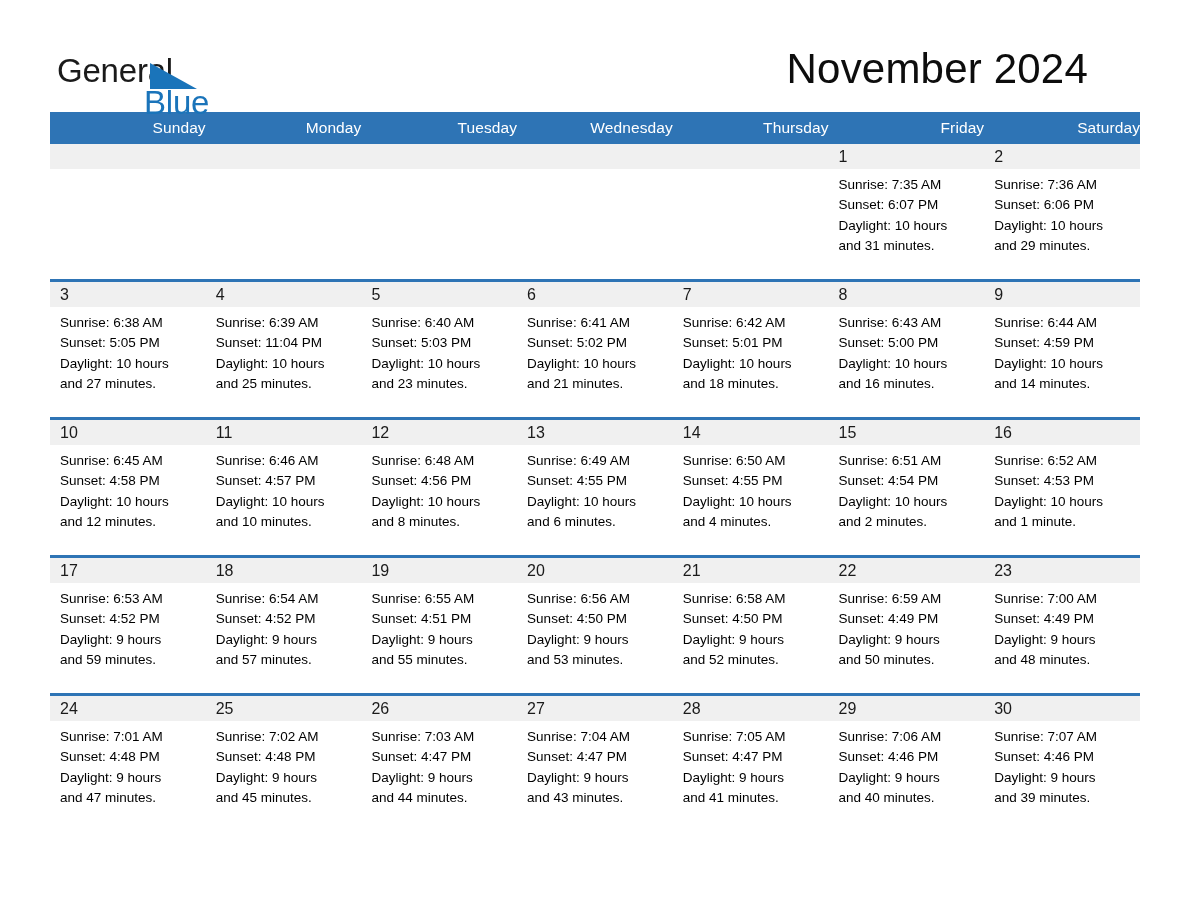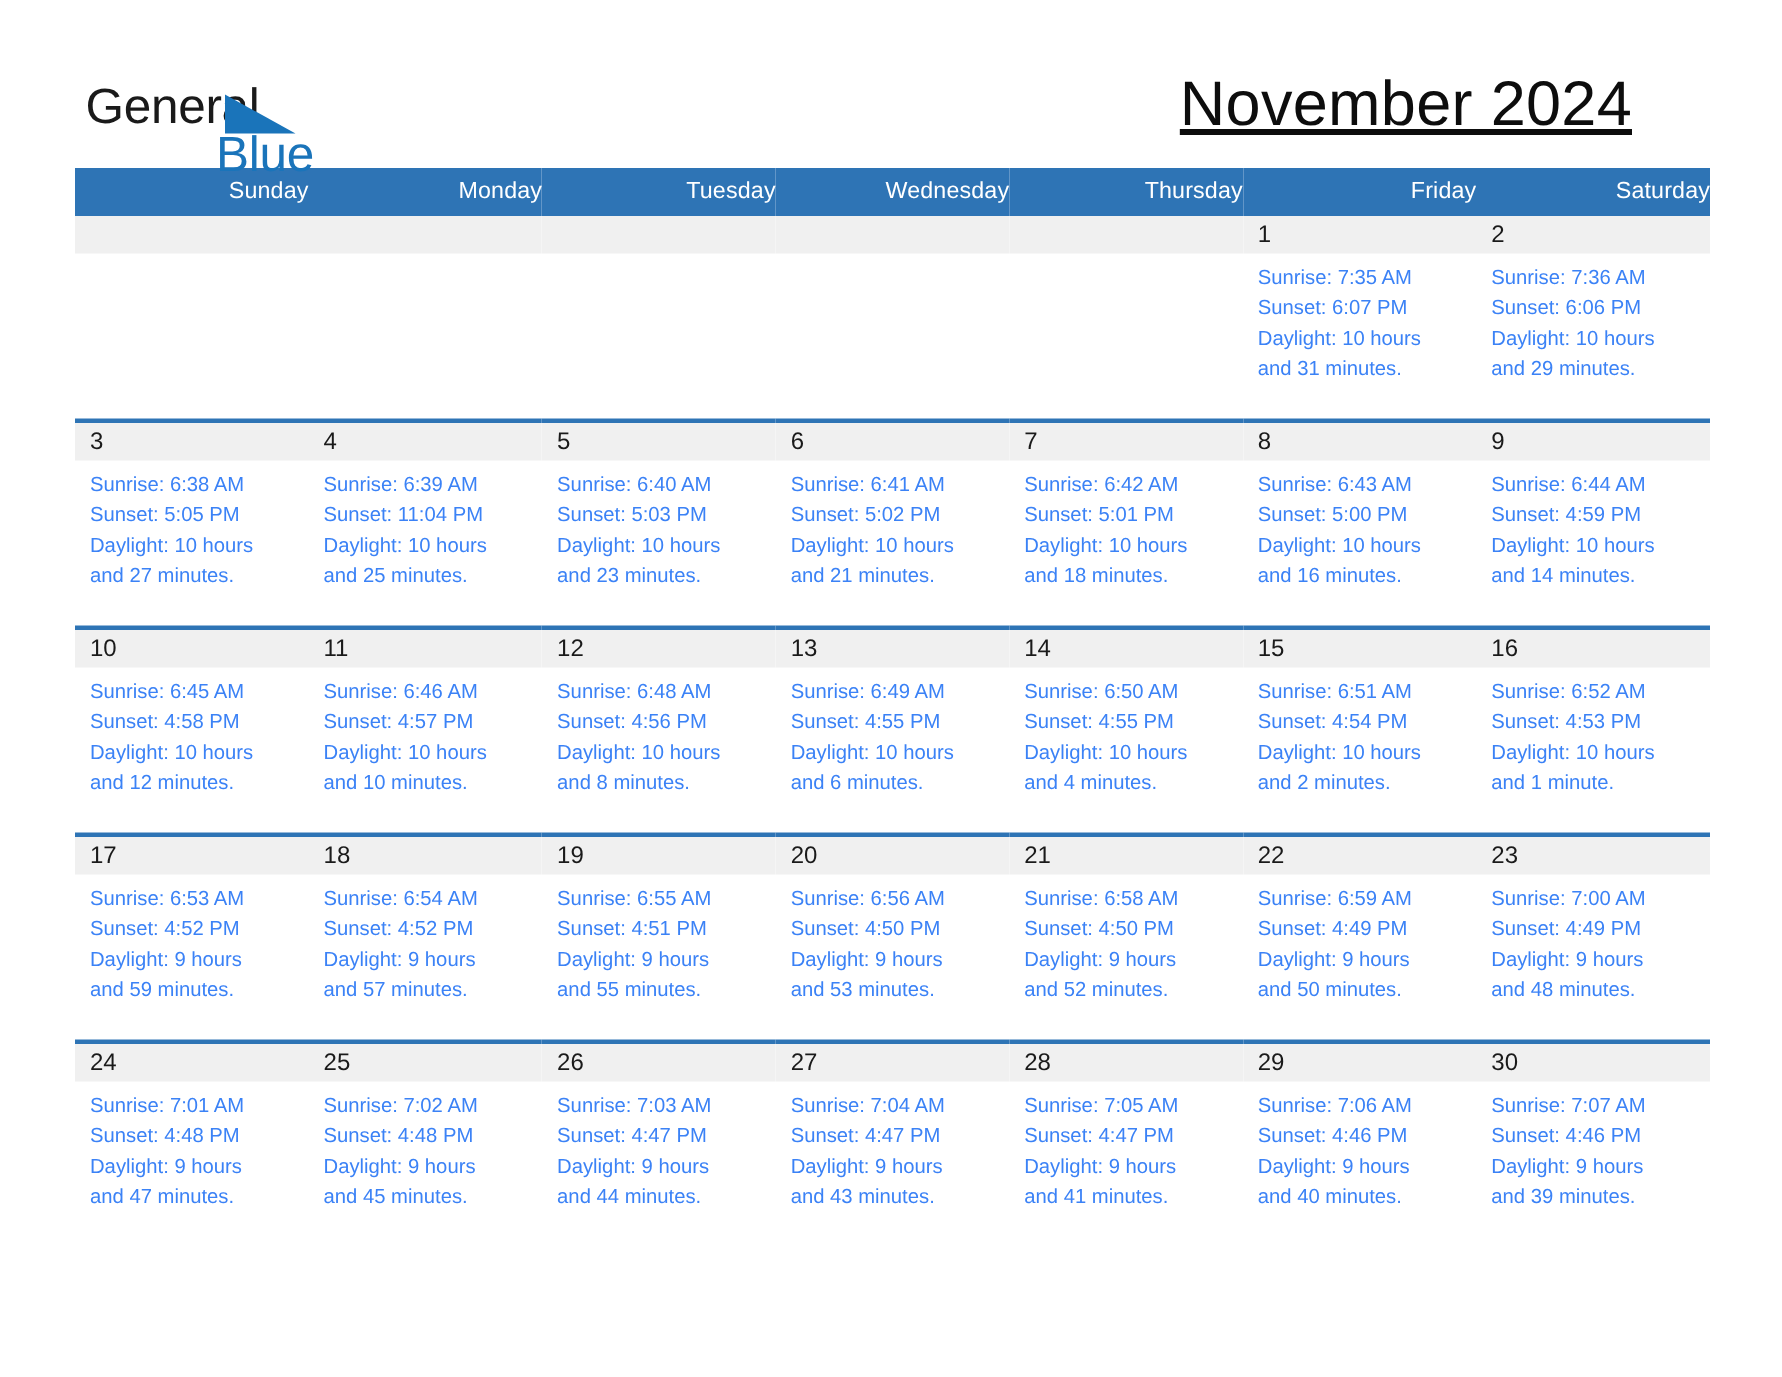--- a/index.html
+++ b/index.html
@@ -76,21 +76,20 @@
     flex: 1 1 auto;
     padding-top: 2px;
   }
   .month-title {
     font-size: 42px;
     line-height: 50px;
     font-weight: normal;
     color: #0d0d0d;
     margin: 0;
     letter-spacing: 0.2px;
-    text-decoration: underline;
   }
   .location-title {
     font-size: 25px;
     line-height: 34px;
     font-weight: normal;
     color: #0d0d0d;
     margin: 8px 0 0 0;
     letter-spacing: 0.1px;
   }
 
@@ -137,21 +136,21 @@
     color: #1a1a1a;
   }
   .daynum.empty {
     color: transparent;
   }
 
   .cellbody {
     padding: 6px 8px 0 10px;
     font-size: 13.5px;
     line-height: 20.3px;
-    color: #3b82f6;
+    color: #000000;
   }
   .cellbody div {
     white-space: nowrap;
   }
 </style>
 </head>
 <body>
 
 <div class="page">
 

